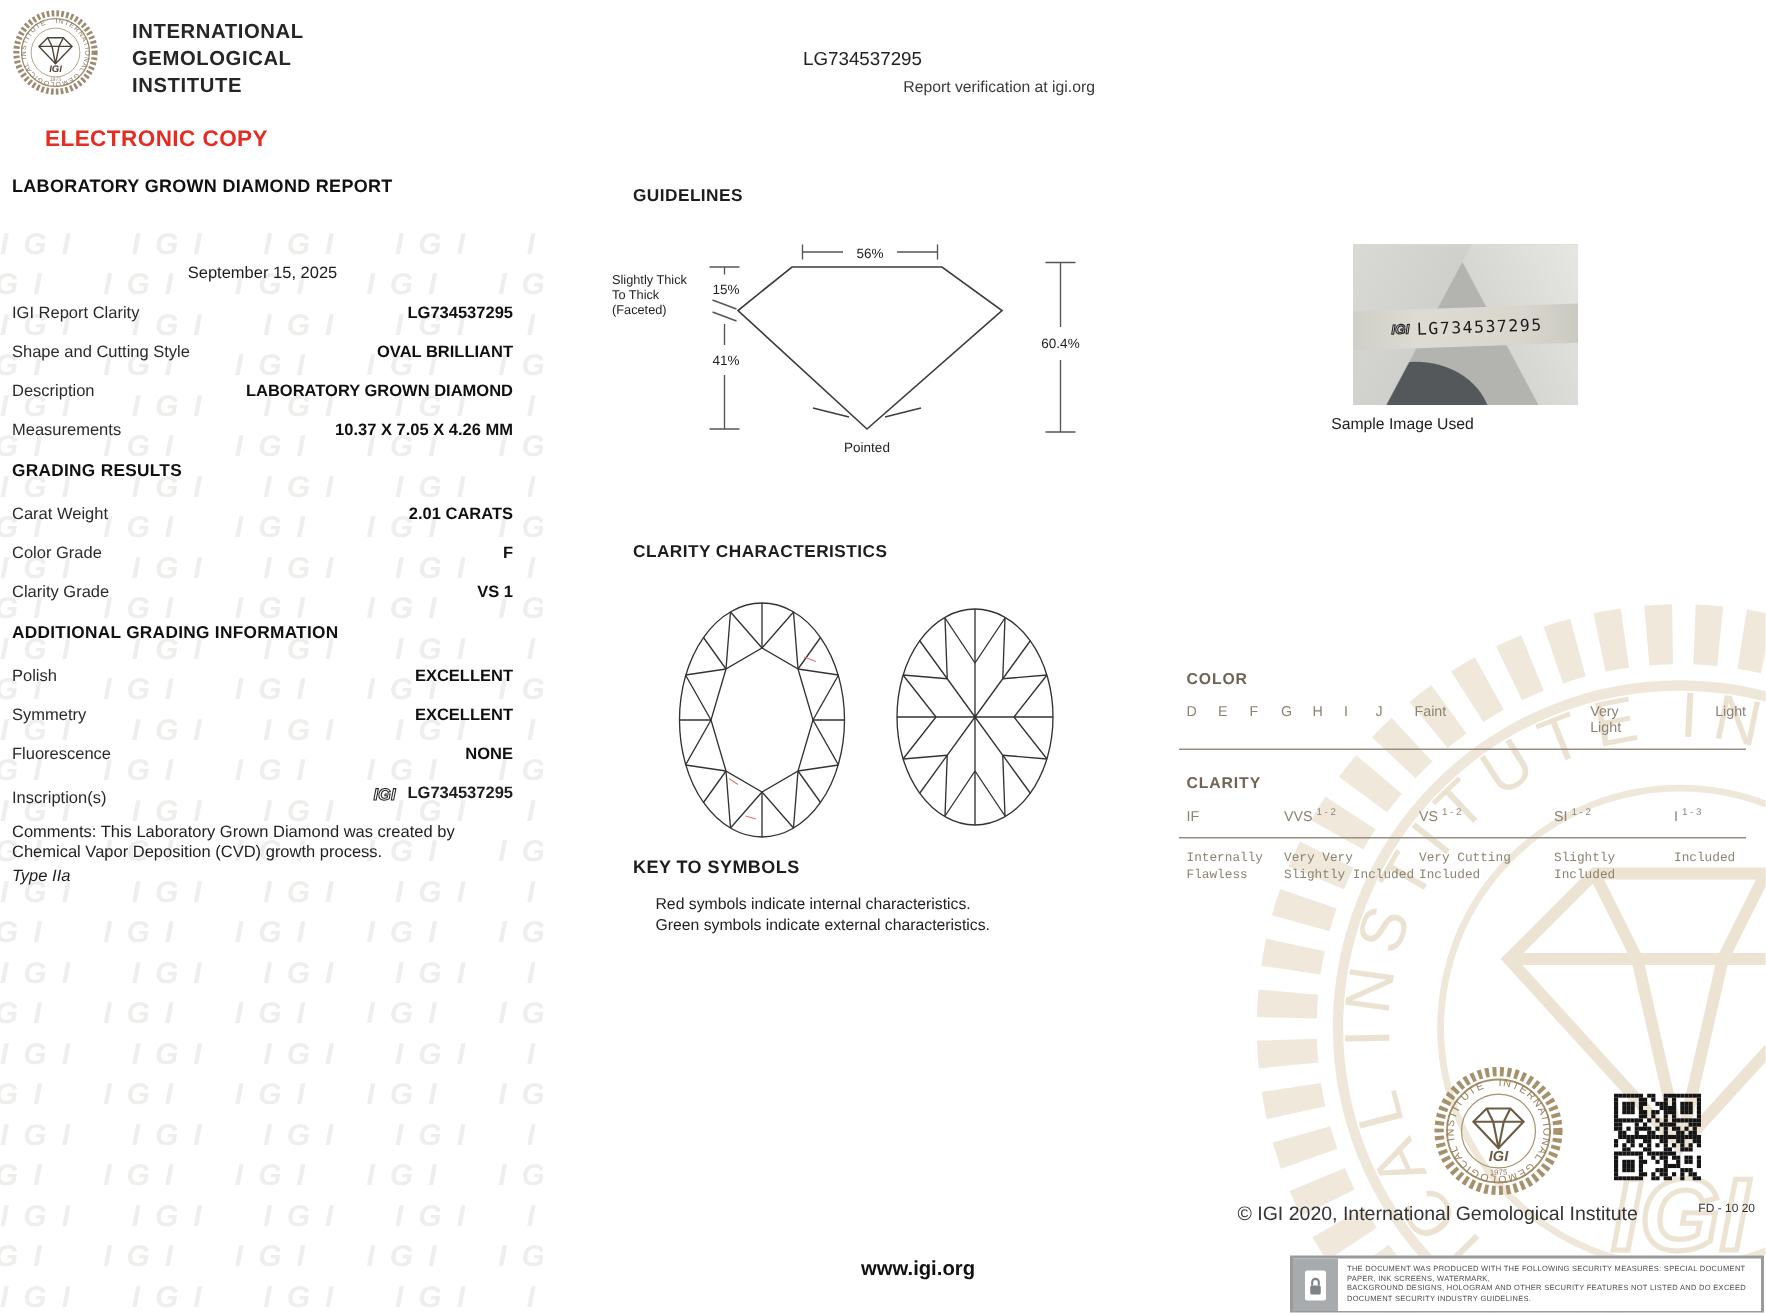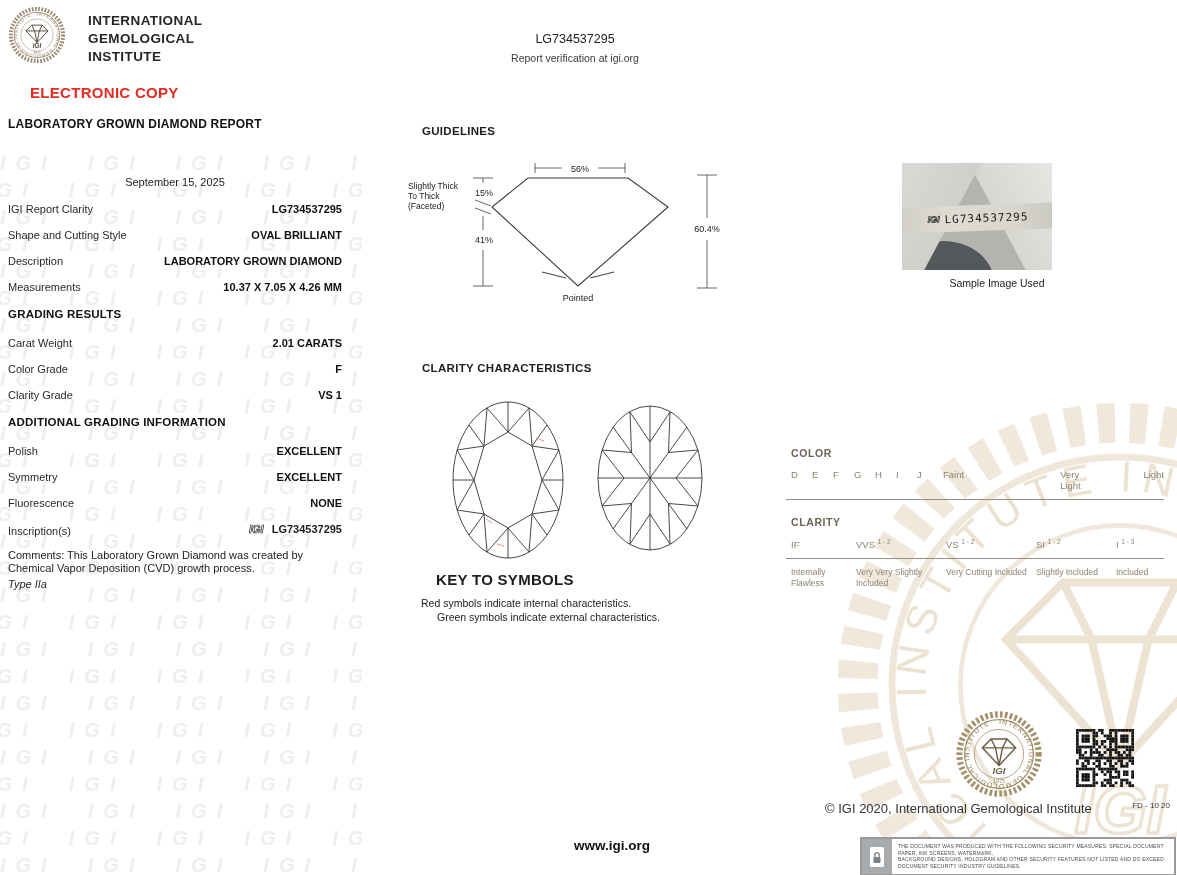--- a/index.html
+++ b/index.html
@@ -12,64 +12,64 @@
   .wmr{font-style:italic;font-weight:bold;font-size:20px;letter-spacing:10px;
        line-height:27px;white-space:nowrap;color:rgba(130,122,108,0.13);}
   
   #bigwm{left:835px;top:400px;width:570px;height:570px;z-index:0;}
   
   .org-name{left:88px;top:12px;font-size:13.5px;font-weight:bold;letter-spacing:.4px;
             line-height:18px;color:#262626;}
   .ecopy{left:30px;top:84px;font-size:15px;font-weight:bold;letter-spacing:.3px;color:#e62b22;}
   .doc-title{left:8px;top:117px;font-size:12px;font-weight:bold;letter-spacing:.2px;color:#111;}
   .top-num{left:420px;top:32px;width:310px;text-align:center;font-size:12.5px;color:#222;}
-  .top-verif{left:420px;top:52px;width:310px;text-align:center;font-size:10.5px;color:#3a3a3a;}
+  .top-verif{left:420px;top:52px;width:310px;text-align:right;font-size:10.5px;color:#3a3a3a;}
   
   .ldata{left:8px;top:176px;width:334px;z-index:2;}
   .row{display:flex;justify-content:space-between;height:13px;margin-bottom:13px;
        font-size:11px;align-items:baseline;}
   .row .lab{color:#2a2a2a;}
   .row .val{font-weight:bold;color:#101010;text-align:right;}
   .sect{font-size:11.5px;font-weight:bold;color:#111;height:13px;margin:14px 0 16px 0;letter-spacing:.2px;}
   .datefld{font-size:11px;height:13px;margin-bottom:14px;text-align:center;}
   .insc-val{display:flex;align-items:center;gap:4px;font-weight:bold;font-size:11px;}
   .comments{font-size:11px;line-height:13px;color:#222;margin-top:6px;width:330px;}
   .typeln{font-size:11px;margin-top:3px;font-style:italic;}
   
   .h-prop{left:422px;top:125px;font-size:11.5px;font-weight:bold;letter-spacing:.3px;}
   .h-clar{left:422px;top:362px;font-size:11.5px;font-weight:bold;letter-spacing:.3px;}
-  .h-key{left:436px;top:571px;font-size:15px;font-weight:bold;letter-spacing:.3px;}
-  .keyline1{left:421px;top:597px;font-size:10.5px;color:#222;}
+  .h-key{left:422px;top:571px;font-size:12px;font-weight:bold;letter-spacing:.3px;}
+  .keyline1{left:437px;top:597px;font-size:10.5px;color:#222;}
   .keyline2{left:437px;top:611px;font-size:10.5px;color:#222;}
   
   .sample{left:902px;top:163px;width:150px;height:107px;overflow:hidden;
     background:
       linear-gradient(118deg,#d9d9d5 0%,#cfcfcb 38%,rgba(0,0,0,0) 38.5%),
       linear-gradient(242deg,#e6e6e2 0%,#d6d6d2 40%,rgba(0,0,0,0) 40.5%),
       radial-gradient(90px 75px at 28% 112%,#55585a 0%,#55585a 55%,rgba(0,0,0,0) 56%),
       #b3b4b0;}
   .girdle-band{position:absolute;left:-4px;top:42px;width:160px;height:26px;
       background:linear-gradient(90deg,#cfcec6,#dddbd2 30%,#d8d6cd 72%,#c9c8c0);
       transform:rotate(-2deg);display:flex;align-items:center;justify-content:center;
       gap:5px;color:#1c1c1c;}
   .girdle-band .num{font-family:"DejaVu Sans Mono",monospace;font-size:11px;letter-spacing:1px;}
   .girdle-band .glyph{font-style:italic;font-weight:bold;font-size:9px;
       color:transparent;-webkit-text-stroke:0.7px #222;text-shadow:none;}
-  .sample-cap{left:922px;top:277px;width:150px;text-align:center;font-size:10.5px;color:#222;}
+  .sample-cap{left:860px;top:277px;width:150px;text-align:center;font-size:10.5px;color:#222;}
   
   .scalebox{left:786px;width:378px;z-index:2;color:#857c6a;}
   .scale-h{font-size:10.5px;font-weight:bold;letter-spacing:.6px;color:#6d6453;margin-left:5px;}
   .letters{display:flex;align-items:baseline;font-size:9.5px;margin:10px 0 0 5px;color:#8c8372;}
   .letters span.l{width:22px;}
   .scale-rule{height:1px;background:#978e80;margin-top:8px;}
   .cgrades{display:grid;grid-template-columns:65px 90px 90px 80px auto;
            font-size:9.5px;margin:10px 0 0 5px;color:#8c8372;}
   .cgrades sup{font-size:6.5px;letter-spacing:0;}
   .cdescs{display:grid;grid-template-columns:65px 90px 90px 80px auto;
-          font-size:8.5px;line-height:10.5px;margin:8px 0 0 5px;color:#8c8372;}
+          font-size:8.5px;line-height:10.5px;margin:8px 0 0 5px;color:#8c8372;font-family:Liberation Mono, monospace;}
   
   .copyright{left:825px;top:801px;font-size:13px;color:#333;z-index:2;}
   .formcode{right:7px;top:801px;font-size:8px;color:#333;z-index:2;}
   .website{left:612px;top:838px;transform:translateX(-50%);font-size:13.5px;font-weight:bold;color:#111;}
   .secbox{left:860px;top:837px;width:312px;height:35px;border:2px solid #9a9a9a;
           display:flex;align-items:stretch;background:#fff;z-index:2;}
   .seclogo{width:30px;background:#a7abae;display:flex;align-items:center;justify-content:center;}
   .sectext{flex:1;padding:4px 5px 0 6px;font-size:5px;line-height:6.5px;letter-spacing:.2px;color:#4a4a4a;}
   svg text{font-family:"Liberation Sans",sans-serif;}
 </style>

